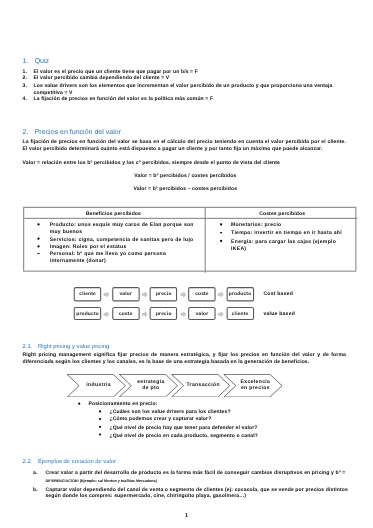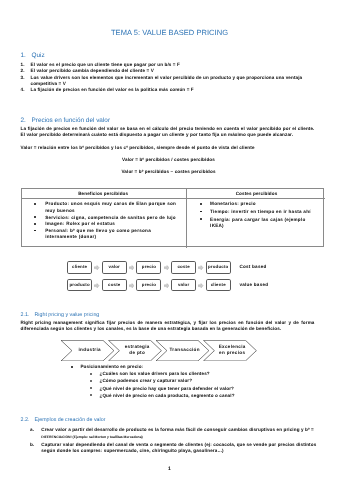--- a/index.html
+++ b/index.html
@@ -31,21 +31,20 @@
          font-size:4.6px;letter-spacing:0.33px;line-height:5.7px;font-weight:bold;color:#111;}
   .tbltxt{letter-spacing:0.26px;}
   .small{font-size:3.4px;line-height:5px;font-weight:bold;}
   .pgnum{left:0;right:0;text-align:center;font-size:5.0px;font-weight:bold;}
 </style>
 </head>
 <body>
 
 <div class="page">
 
-  <div class="abs doc-title">TEMA 5: VALUE BASED PRICING</div>
 
   <div class="abs h1" style="left:20.5px;top:51.8px;">
     <span class="hn" style="width:11px;display:inline-block;">1.</span><span>Quiz</span>
   </div>
 
   <div class="abs txt" style="left:20.5px;top:62.0px;width:10px;">1.</div>
   <div class="abs txt" style="left:30.5px;top:62.0px;width:284.5px;">El valor es el precio que un cliente tiene que pagar por un b/s = F</div>
 
   <div class="abs txt" style="left:20.5px;top:68.3px;width:10px;">2.</div>
   <div class="abs txt" style="left:30.5px;top:68.3px;width:284.5px;">El valor percibido cambia dependiendo del cliente = V</div>

